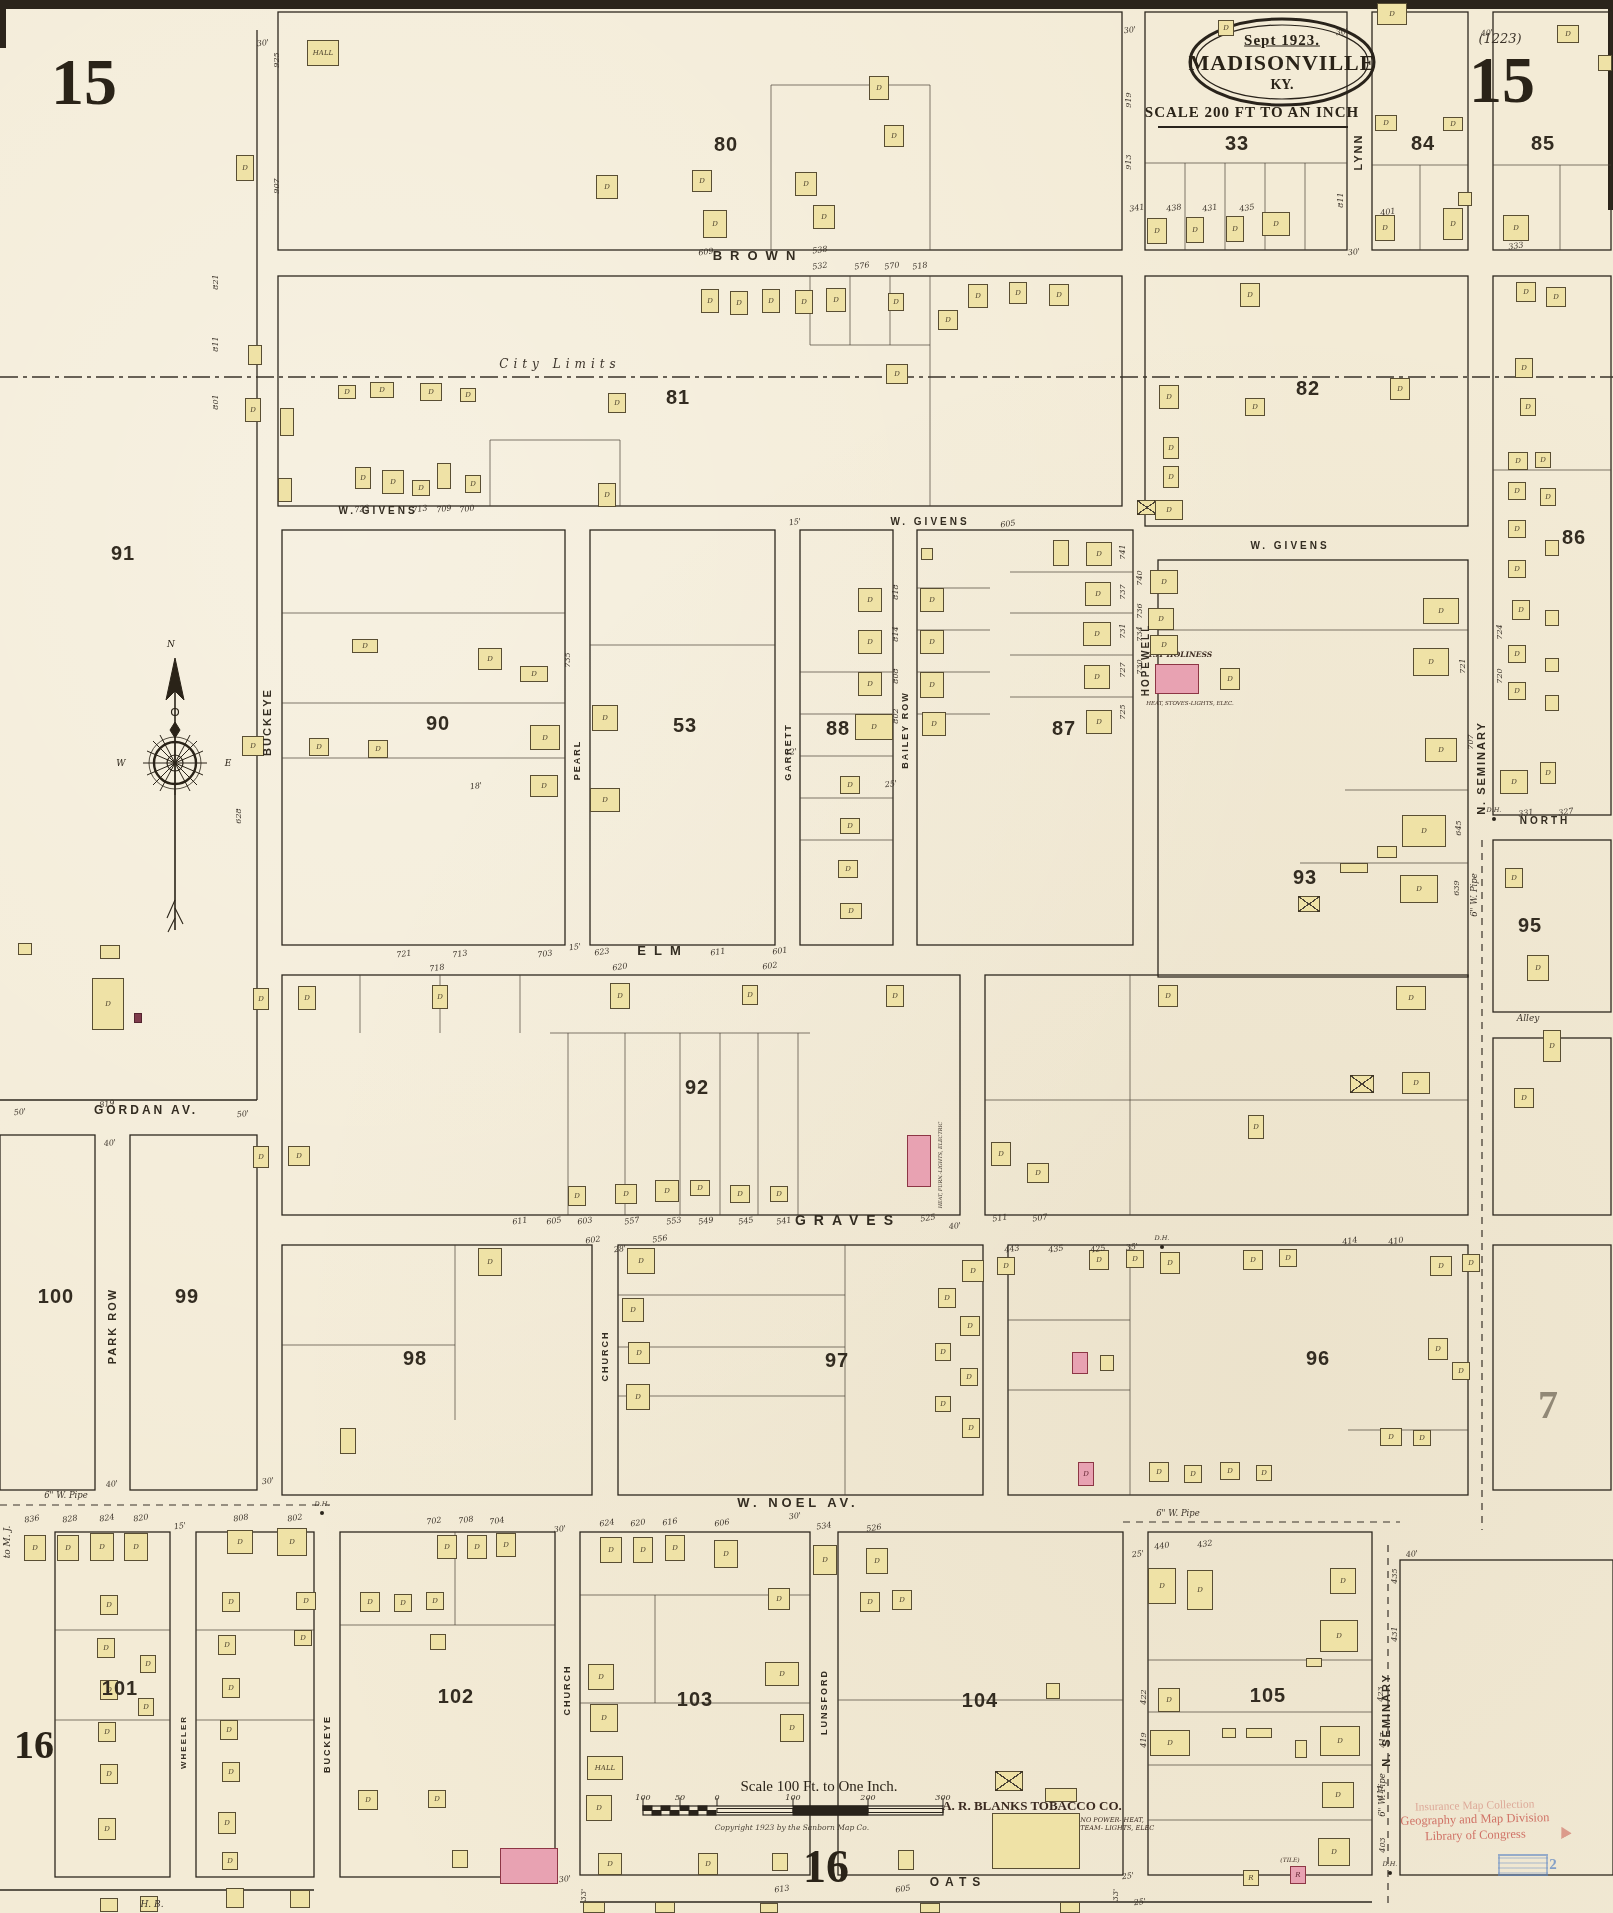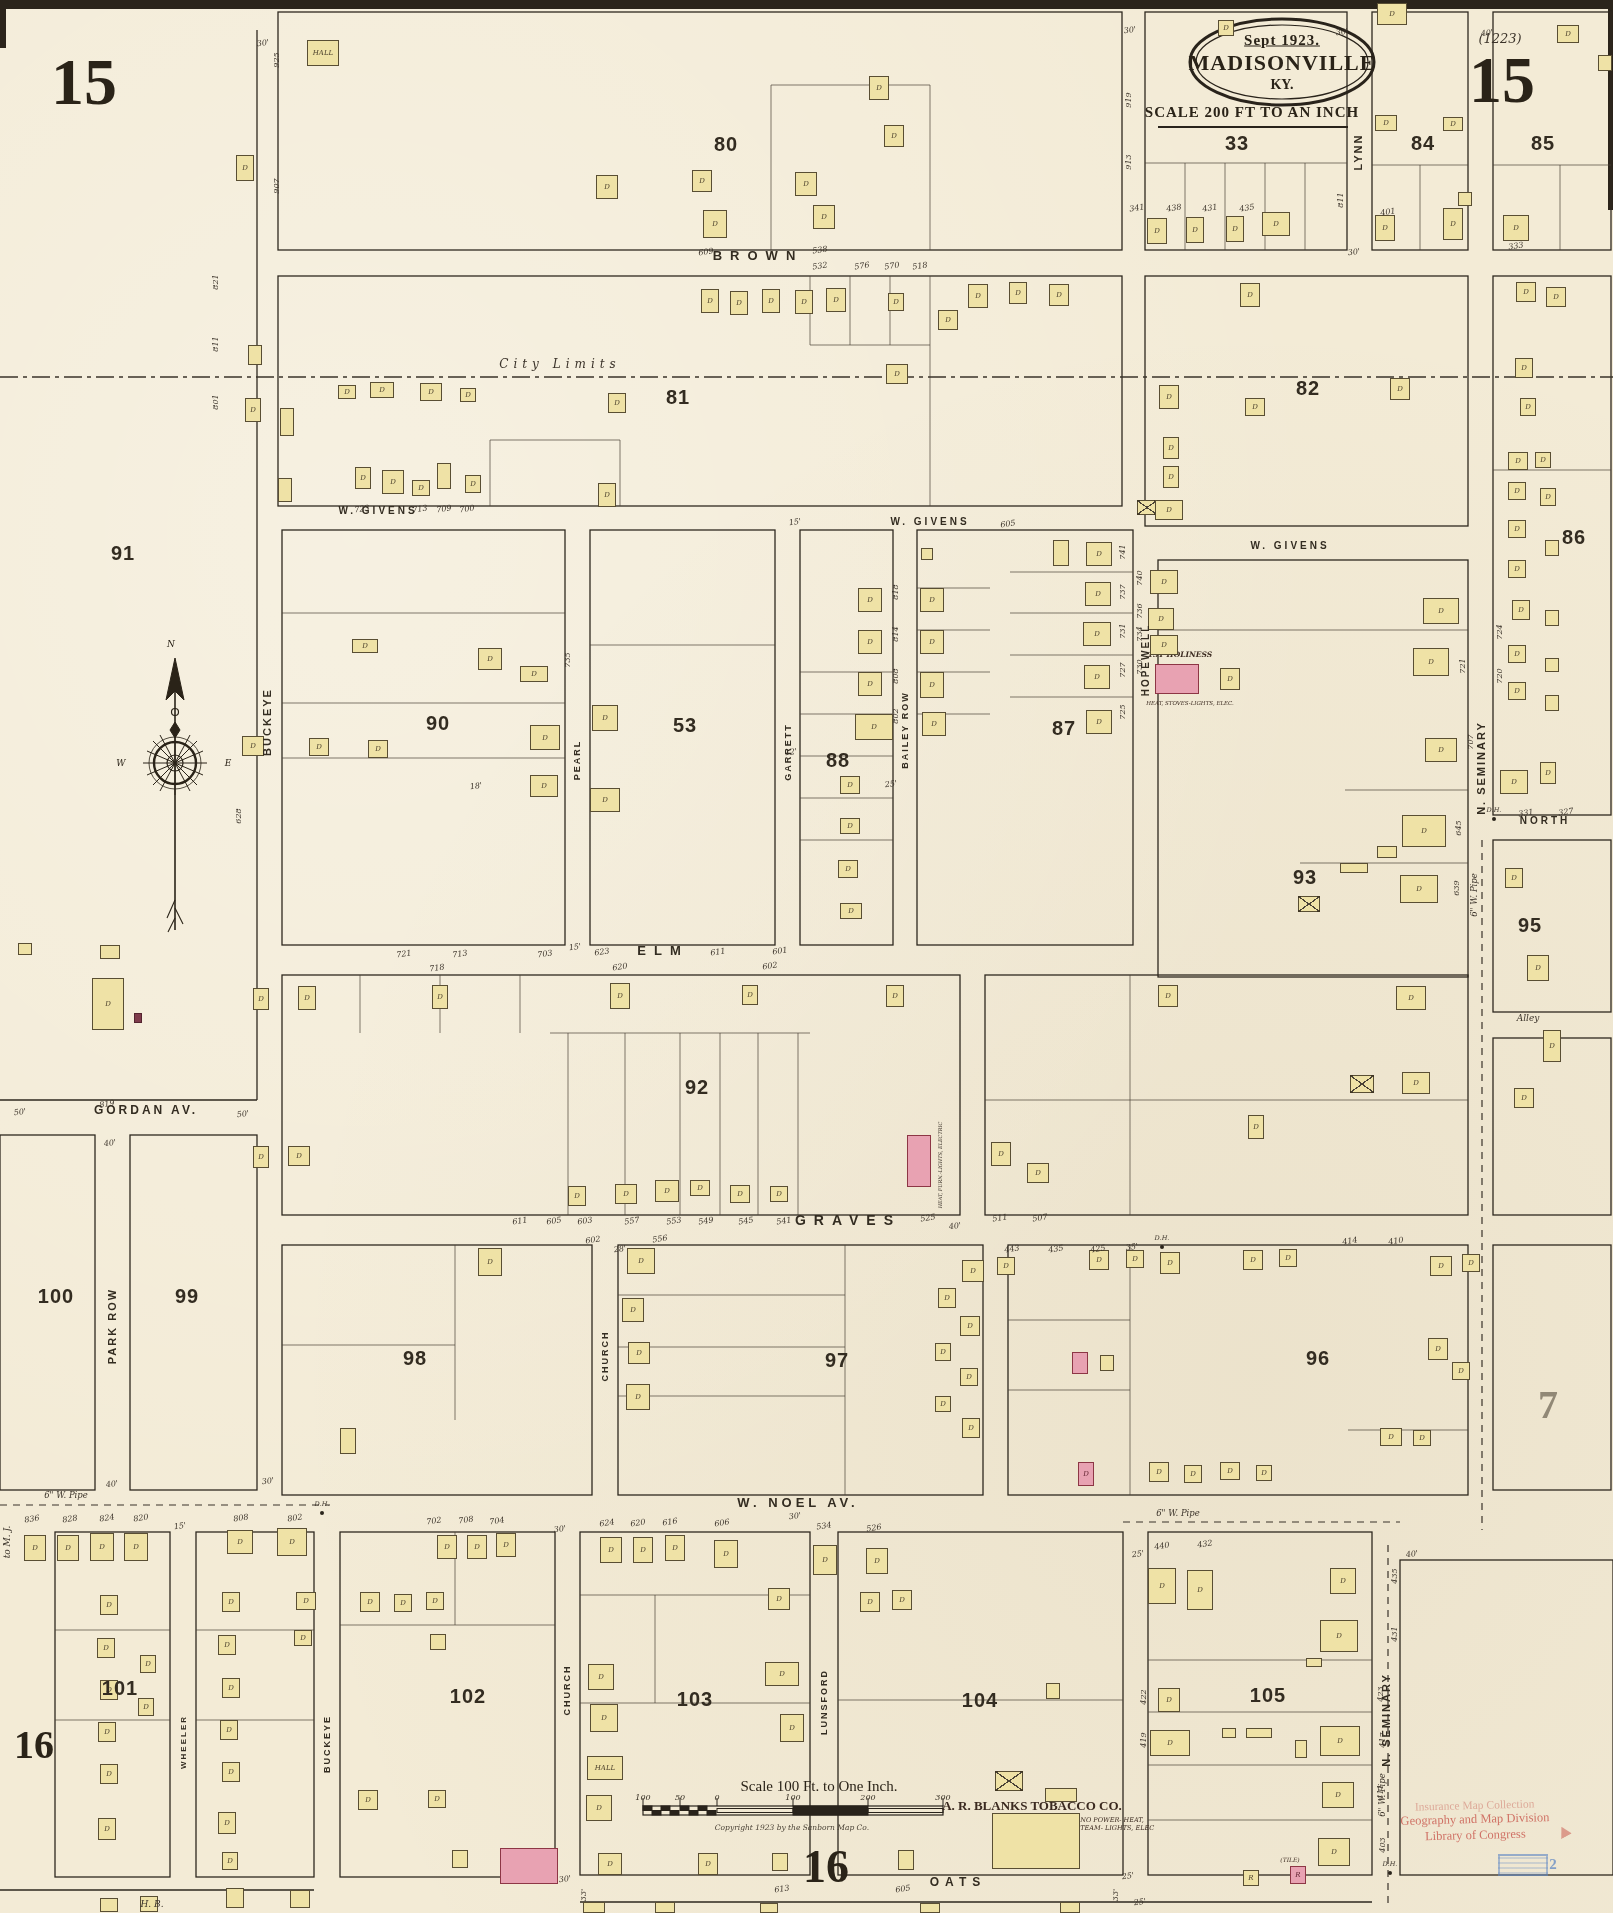--- a/index.html
+++ b/index.html
@@ -476,34 +476,34 @@
     <div class="bld p" style="left: 907px; top: 1135px; width: 24px; height: 52px;"></div>
     <div class="bld p" style="left: 1155px; top: 664px; width: 44px; height: 30px;"></div>
     <div class="blk" style="left: 726px; top: 144px;">80</div>
     <div class="blk" style="left: 678px; top: 397px;">81</div>
     <div class="blk" style="left: 1308px; top: 388px;">82</div>
     <div class="blk" style="left: 1237px; top: 143px;">33</div>
     <div class="blk" style="left: 1423px; top: 143px;">84</div>
     <div class="blk" style="left: 1543px; top: 143px;">85</div>
     <div class="blk" style="left: 1574px; top: 537px;">86</div>
     <div class="blk" style="left: 1064px; top: 728px;">87</div>
-    <div class="blk" style="left: 838px; top: 760px;">88</div>
+    <div class="blk" style="left: 838px; top: 728px;">88</div>
     <div class="blk" style="left: 685px; top: 725px;">53</div>
     <div class="blk" style="left: 438px; top: 723px;">90</div>
     <div class="blk" style="left: 123px; top: 553px;">91</div>
     <div class="blk" style="left: 697px; top: 1087px;">92</div>
     <div class="blk" style="left: 1305px; top: 877px;">93</div>
     <div class="blk" style="left: 1530px; top: 925px;">95</div>
     <div class="blk" style="left: 1318px; top: 1358px;">96</div>
     <div class="blk" style="left: 837px; top: 1360px;">97</div>
     <div class="blk" style="left: 415px; top: 1358px;">98</div>
     <div class="blk" style="left: 187px; top: 1296px;">99</div>
     <div class="blk" style="left: 56px; top: 1296px;">100</div>
     <div class="blk" style="left: 120px; top: 1688px;">101</div>
-    <div class="blk" style="left: 468px; top: 1696px;">102</div>
+    <div class="blk" style="left: 456px; top: 1696px;">102</div>
     <div class="blk" style="left: 695px; top: 1699px;">103</div>
     <div class="blk" style="left: 980px; top: 1700px;">104</div>
     <div class="blk" style="left: 1268px; top: 1695px;">105</div>
     <div class="hst" style="left: 758px; top: 255px; font-size: 13px; letter-spacing: 8px;">BROWN</div>
     <div class="hst" style="left: 378px; top: 510px; font-size: 10px; letter-spacing: 3px;">W. GIVENS</div>
     <div class="hst" style="left: 930px; top: 521px; font-size: 10px; letter-spacing: 3px;">W. GIVENS</div>
     <div class="hst" style="left: 1290px; top: 545px; font-size: 10px; letter-spacing: 3px;">W. GIVENS</div>
     <div class="hst" style="left: 663px; top: 950px; font-size: 13px; letter-spacing: 8px;">ELM</div>
     <div class="hst" style="left: 848px; top: 1220px; font-size: 14px; letter-spacing: 8px;">GRAVES</div>
     <div class="hst" style="left: 146px; top: 1110px; font-size: 12px; letter-spacing: 3px;">GORDAN  AV.</div>

